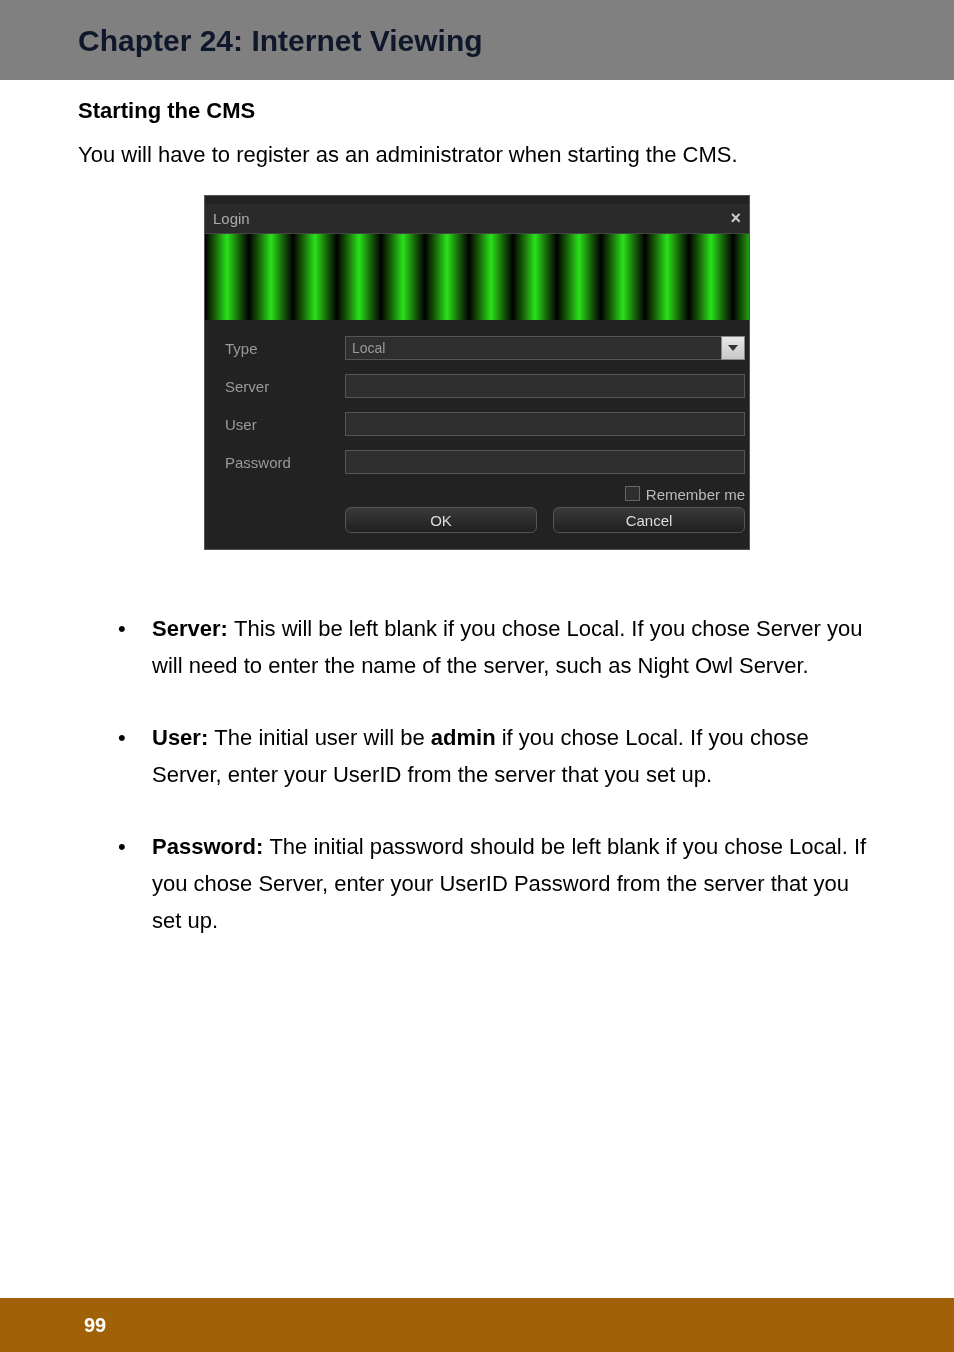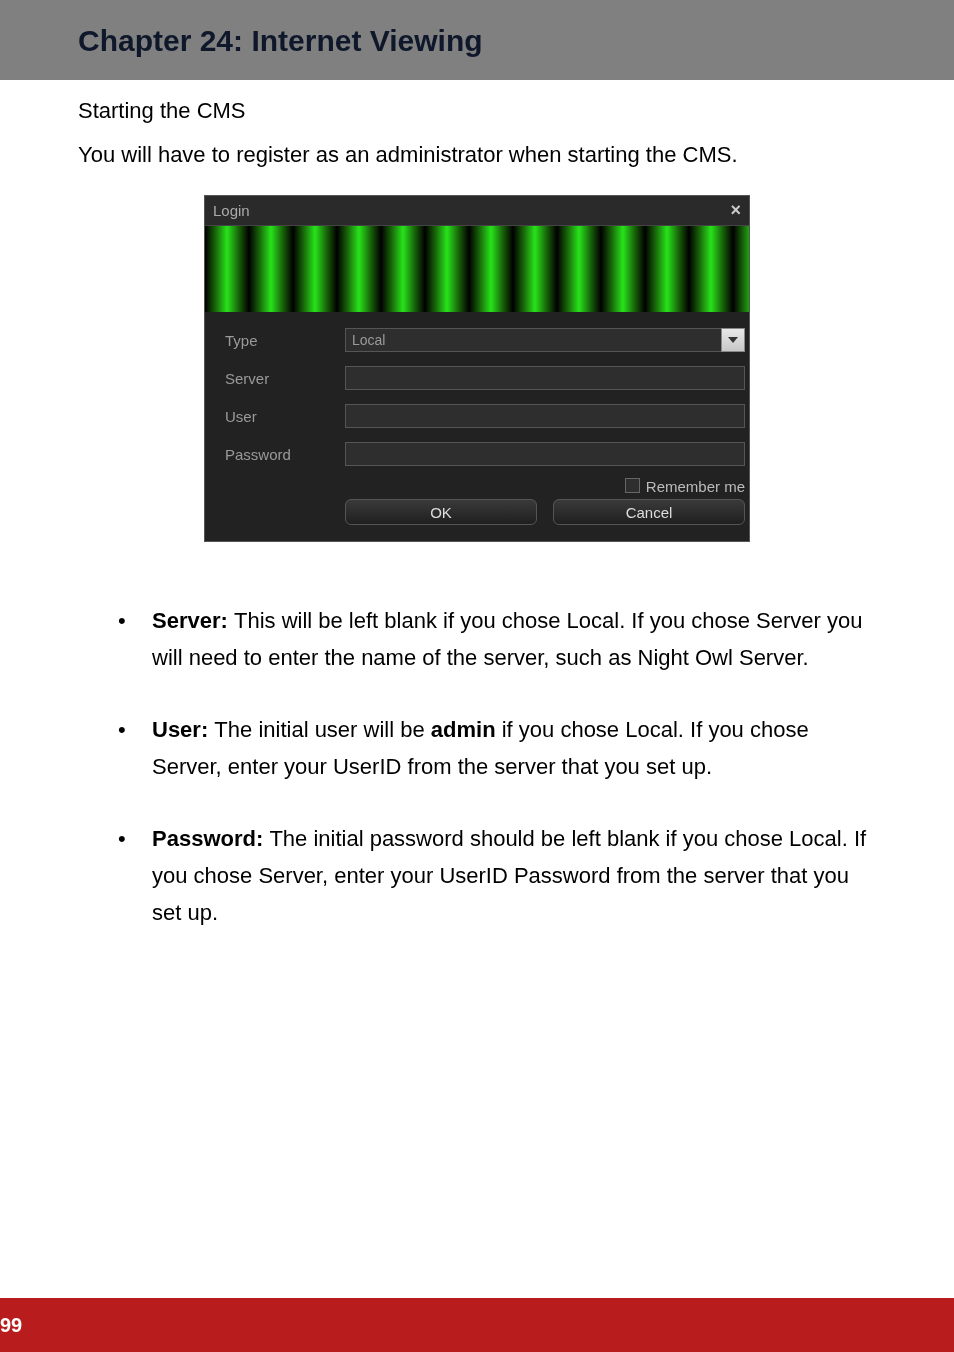--- a/index.html
+++ b/index.html
@@ -8,36 +8,37 @@
   .page { width: 954px; height: 1352px; position: relative; padding: 0; }
 
   .chapter-bar {
     background: #808080;
     width: 100%;
     padding: 24px 40px 22px 78px;
   }
   .chapter-bar h1 { font-size: 30px; font-weight: bold; color: #0f172a; }
 
   .content { padding: 18px 78px 0 78px; }
-  .subheading { font-size: 22px; font-weight: normal; margin-bottom: 14px; }
+  .subheading { font-size: 22px; font-weight: bold; margin-bottom: 14px; }
   .intro { font-size: 22px; line-height: 1.5; margin-bottom: 24px; }
 
   .login-box {
     width: 546px;
     margin: 0 auto 60px auto;
     background: #222;
     border: 1px solid #555;
   }
   .login-titlebar {
     display: flex;
     justify-content: space-between;
     align-items: center;
     background: #2a2a2a;
     padding: 4px 8px;
     border-bottom: 1px solid #444;
+    margin-top: 8px;
   }
   .login-titlebar span.title-text { color: #aaa; font-size: 15px; }
   .login-titlebar .close { color: #ccc; font-size: 18px; font-weight: bold; cursor: pointer; }
 
   .banner {
     height: 86px;
     background:
       repeating-linear-gradient(90deg,
         #000 0px,
         #1a6b0a 10px,
@@ -105,23 +106,24 @@
     font-size: 22px;
   }
   ul.bullets b { font-weight: bold; }
 
   .footer-bar {
     position: absolute;
     bottom: 0;
     left: 0;
     width: 100%;
     height: 54px;
-    background: #b91c1c;
+    background: #a16207;
     display: flex;
     align-items: center;
+    padding-left: 84px;
   }
   .footer-bar span { color: #fff; font-size: 20px; font-weight: bold; }
 </style>
 </head>
 <body>
 
 <div class="page">
 
   <div class="chapter-bar">
     <h1>Chapter 24: Internet Viewing</h1>

